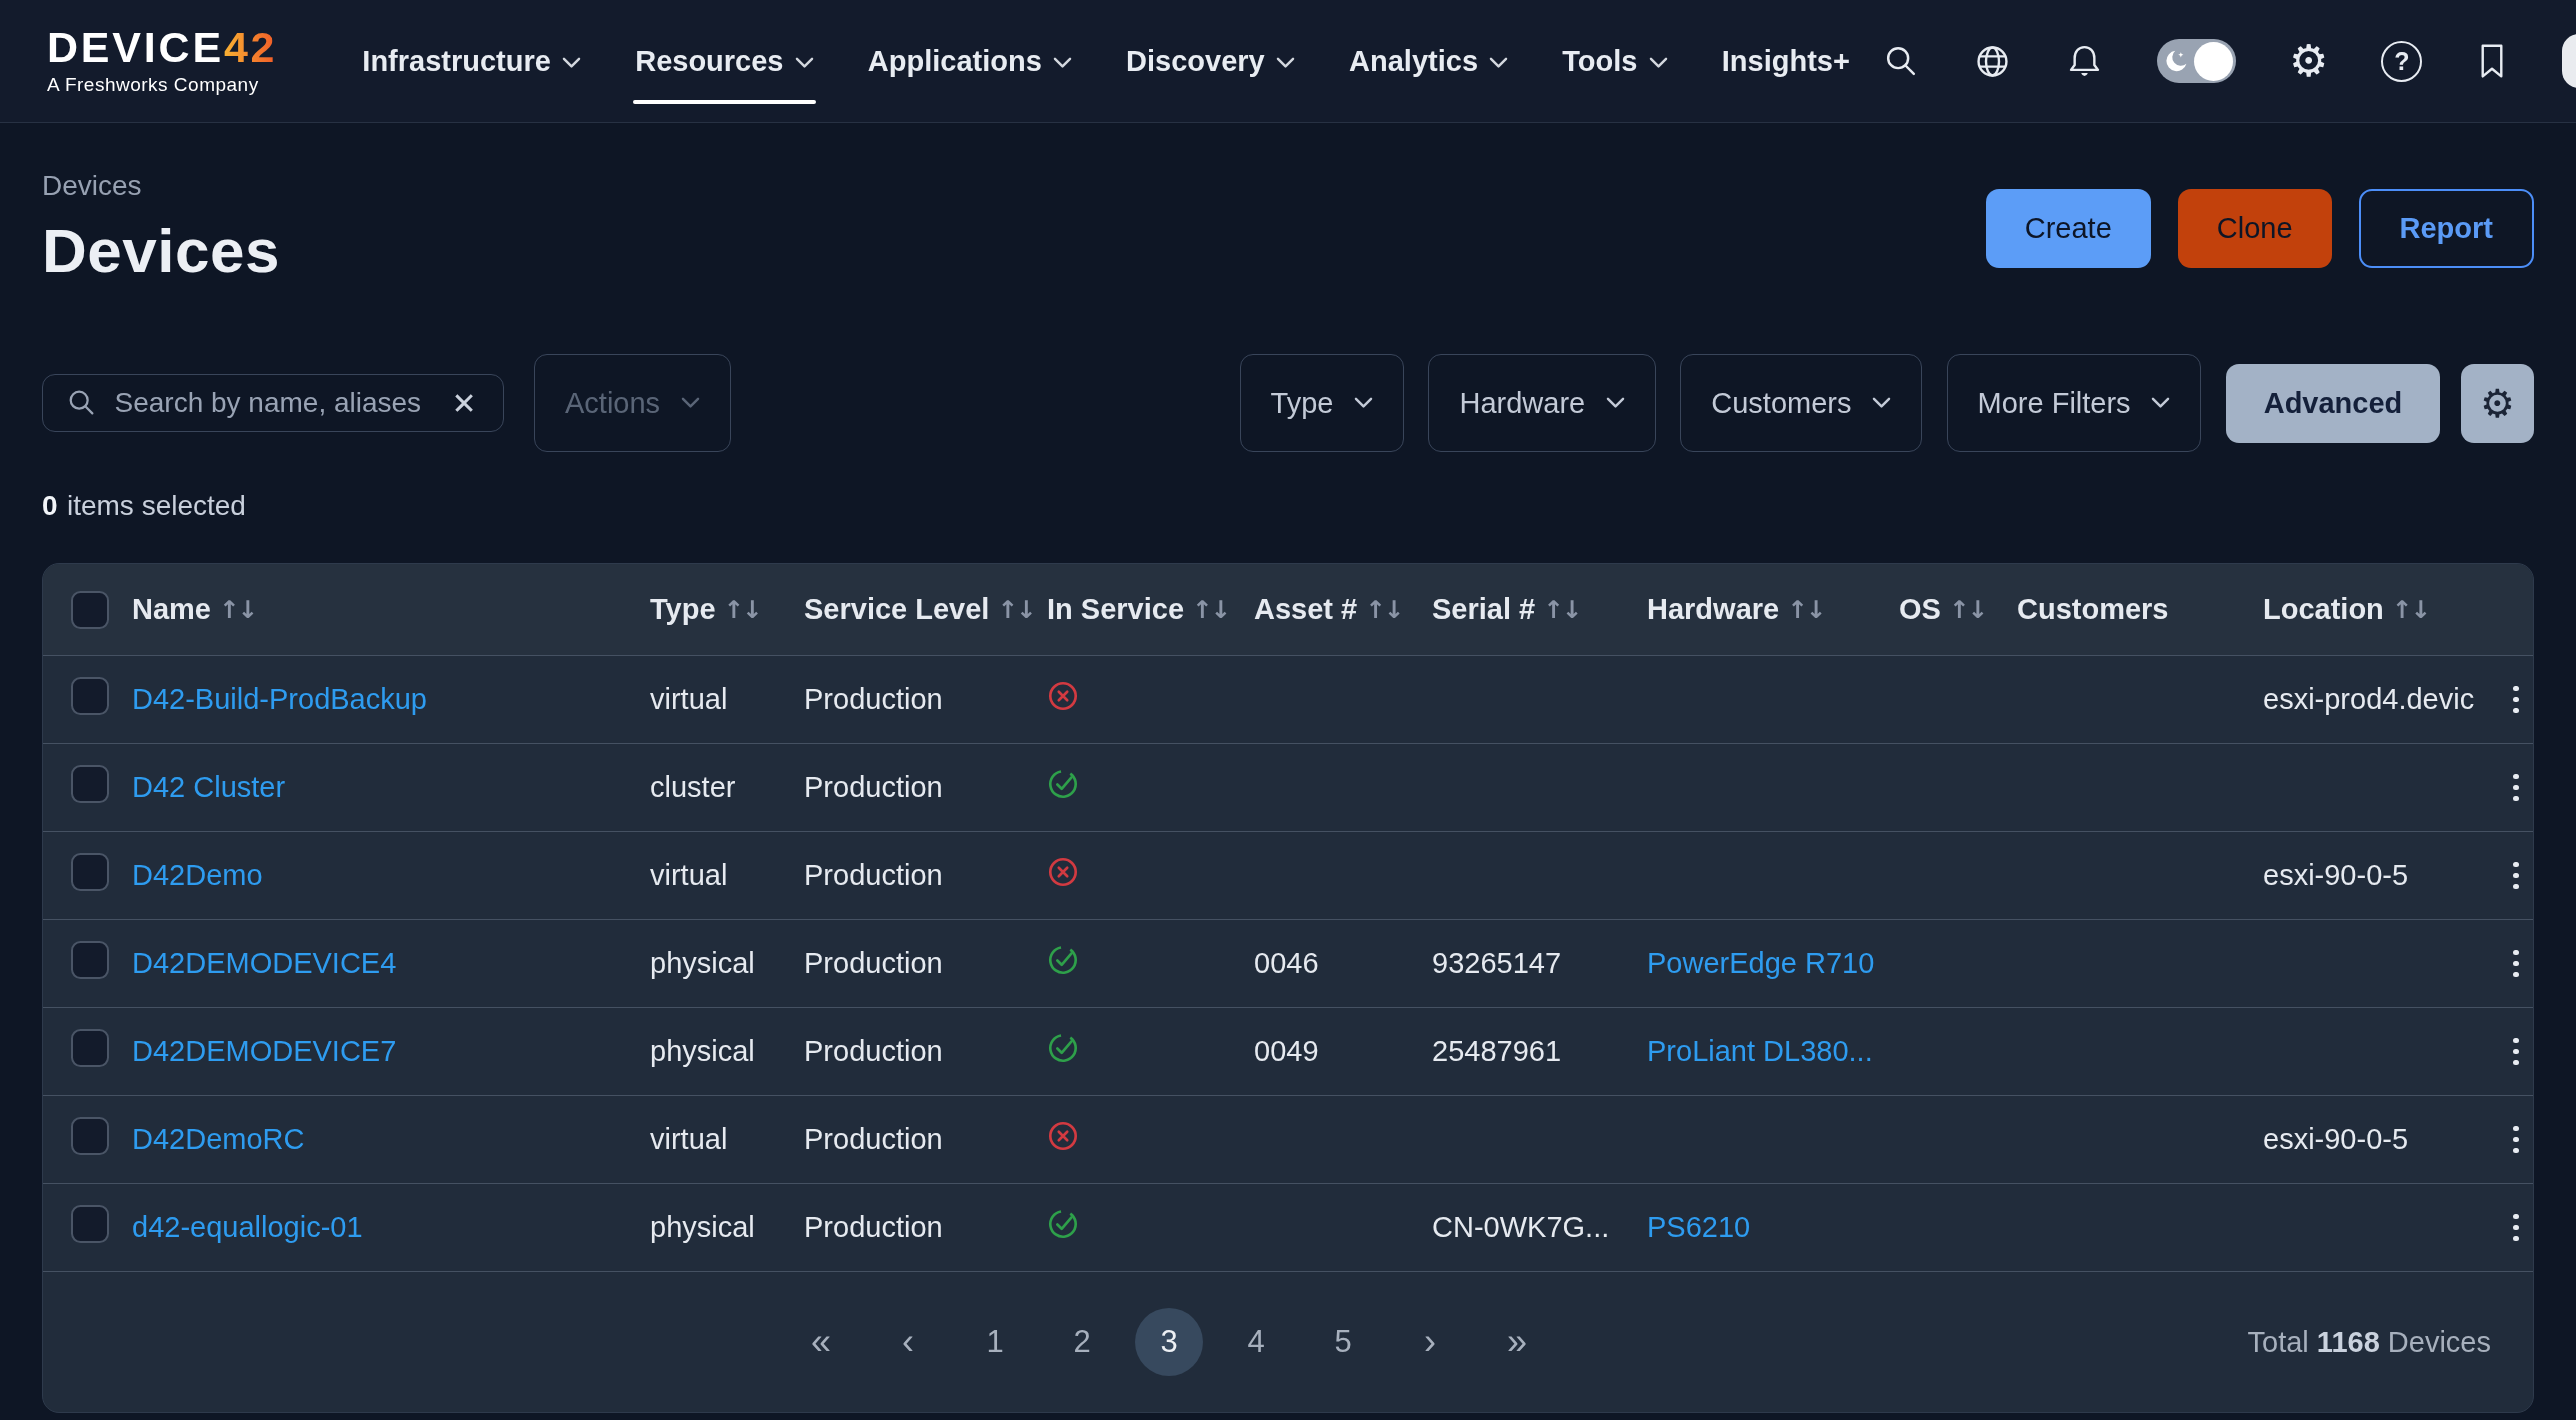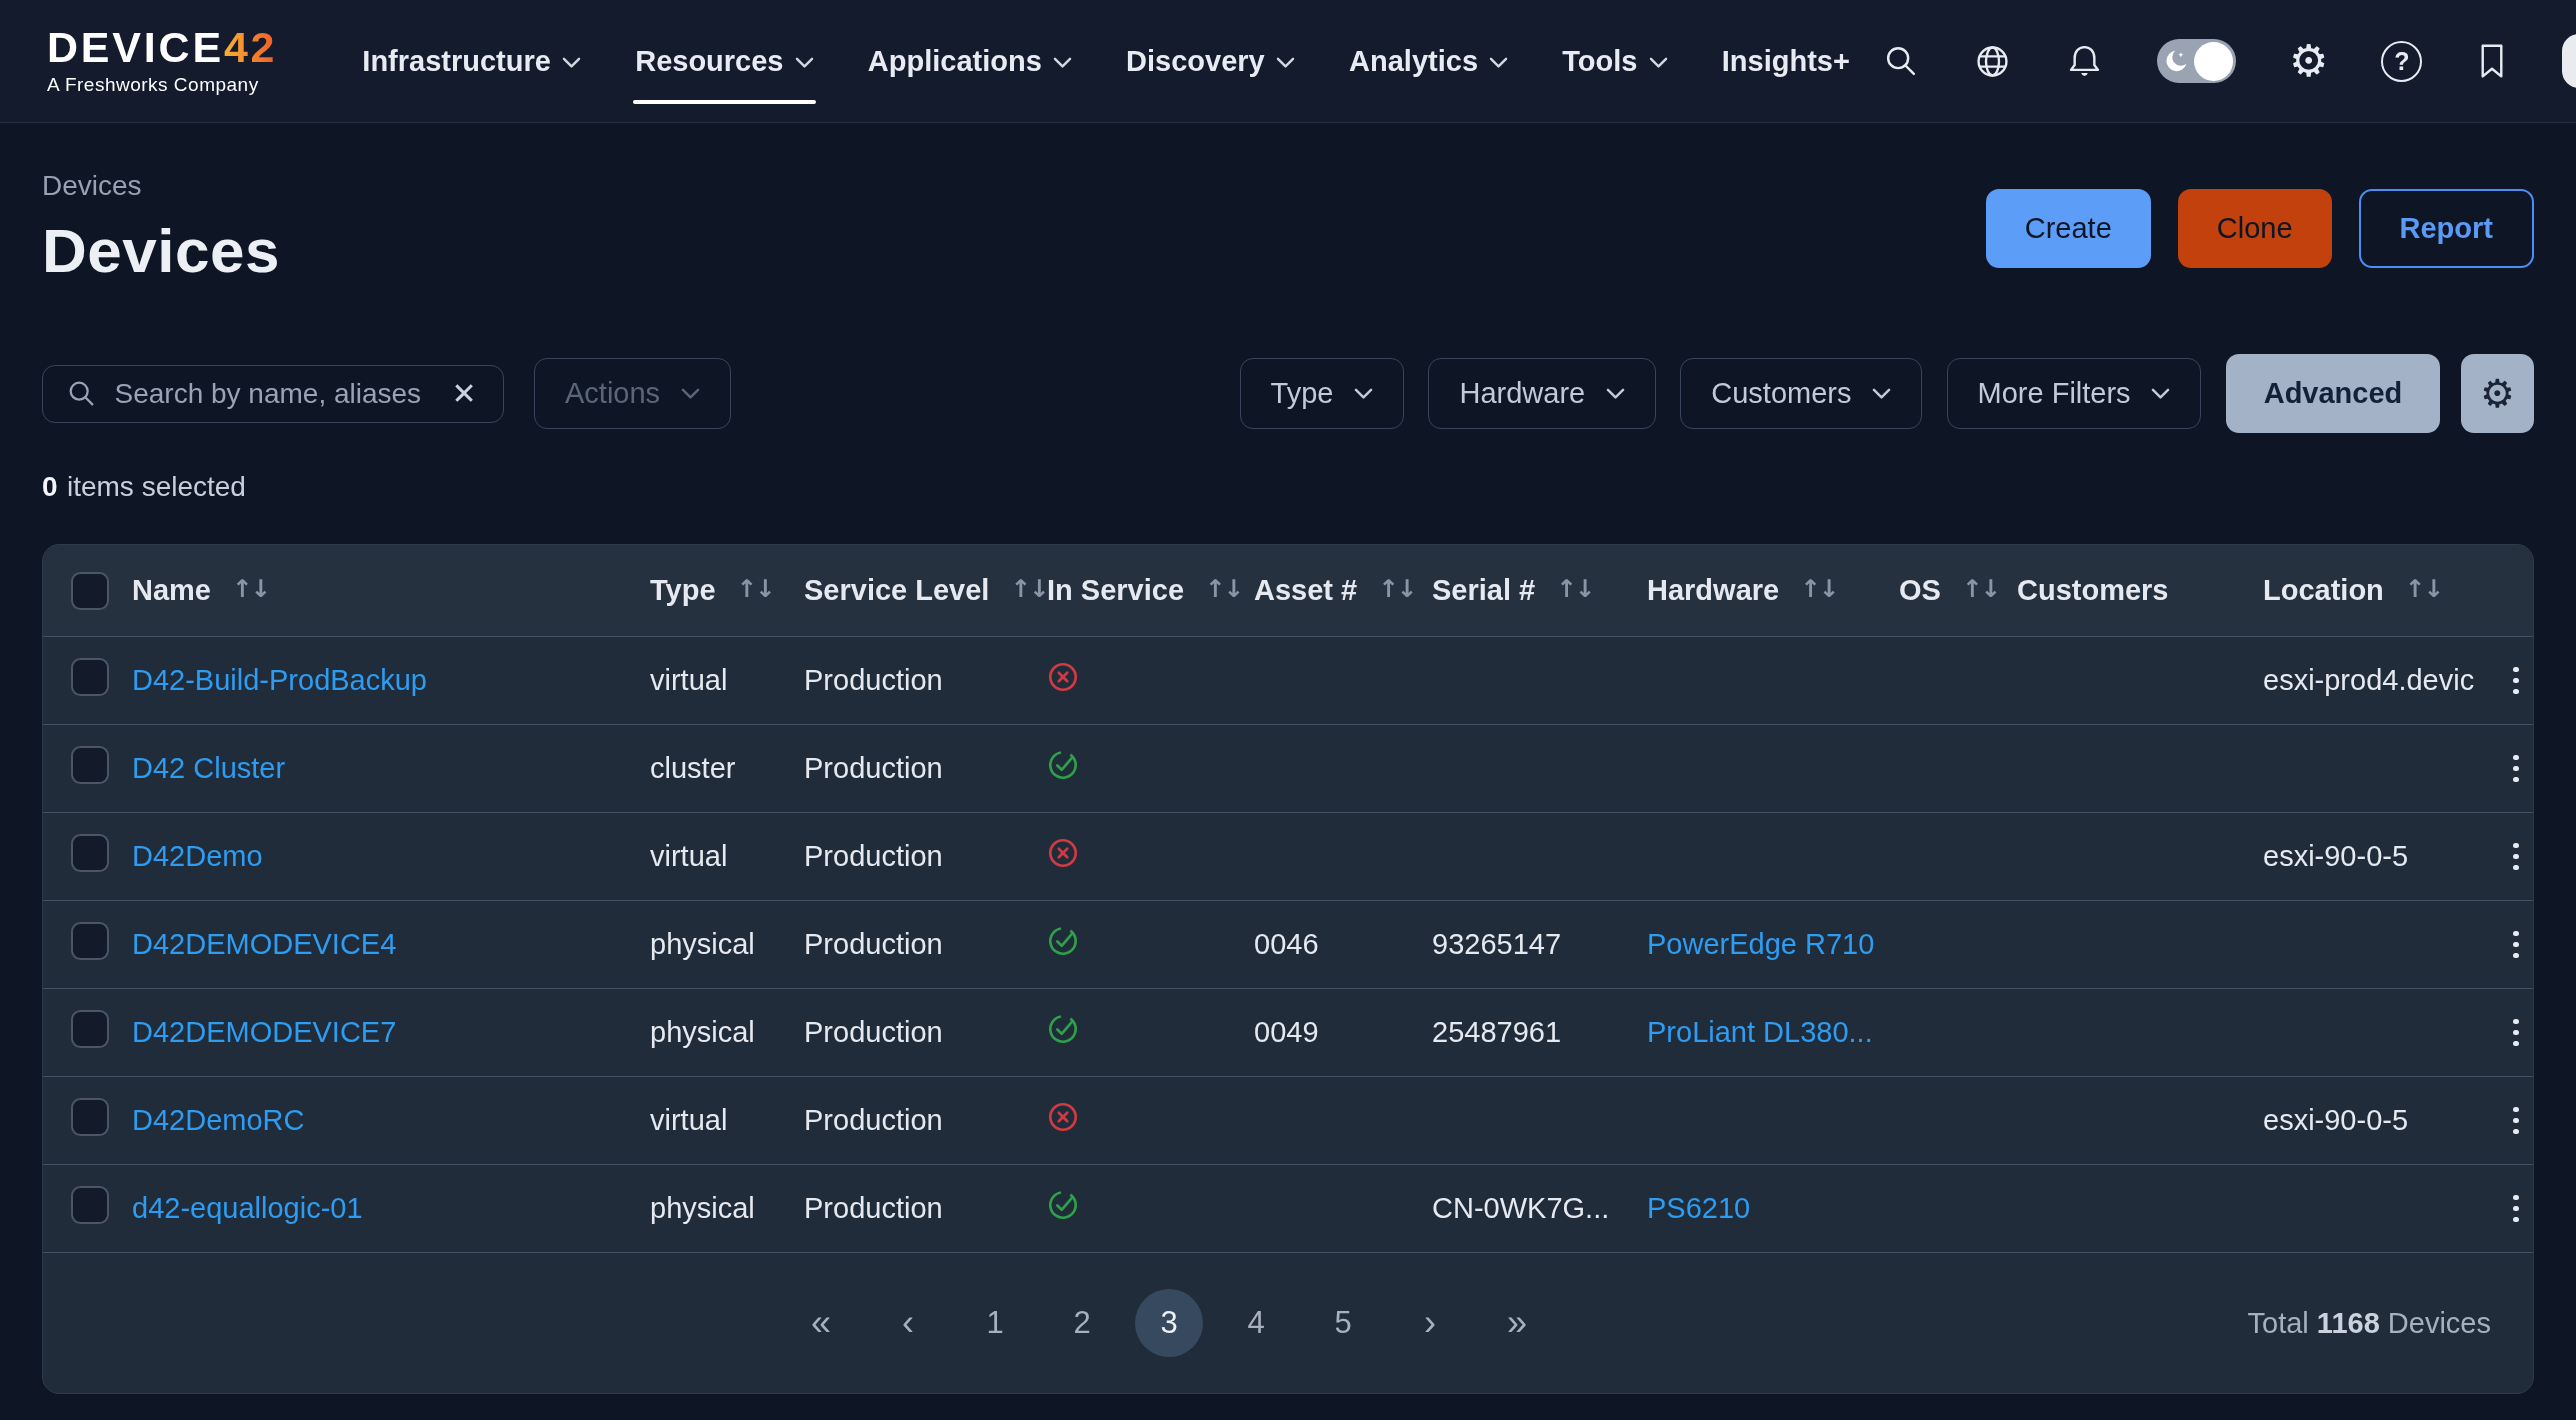--- a/index.html
+++ b/index.html
@@ -54,39 +54,39 @@
   .btn-report { background:transparent; color:#5B9BF6; border:2.3px solid #4C8EF8; font-weight:600; }
   
   .toolbar { margin-top:68px; display:flex; justify-content:space-between; align-items:center; }
   .toolbar-left, .toolbar-right { display:flex; align-items:center; }
   .search-box { width:462px; height:58px; border:1.9px solid #39455A; border-radius:13px;
     display:flex; align-items:center; padding:0 22.5px; gap:17px; }
   .search-box input { flex:1; background:transparent; border:none; outline:none;
     font-size:28px; color:#E8ECF2; font-family:inherit; min-width:0; }
   .search-box input::placeholder { color:#99A3B4; }
   .clear-x { font-size:30px; color:#CBD2DD; cursor:pointer; padding:0 3.8px; }
-  .dd { height:71px; border:1.9px solid #39455A; border-radius:13px; display:flex; align-items:center;
+  .dd { height:98px; border:1.9px solid #39455A; border-radius:13px; display:flex; align-items:center;
     gap:20.7px; padding:0 30px; font-size:29px; color:#C3CAD7; cursor:pointer; background:transparent; }
   .dd.disabled { color:#5A6577; margin-left:30px; }
   .dd.disabled svg { color:#5A6577; }
   .toolbar-right .dd { margin-left:24.4px; }
   .btn-advanced { background:#A3B2C6; color:#14203A; font-weight:600; margin-left:24.4px; padding:16px 38px; }
   .btn-gearsq { width:73px; background:#A3B2C6; color:#1B2436; margin-left:20.7px; padding:0; }
   .btn-gearsq .gear-glyph { font-size:39px; }
   
   .selection { margin-top:38px; font-size:28px; color:#C9D0DC; }
   .selection .sel-count { font-weight:700; color:#F2F5F9; margin-right:9.4px; }
   
   .table-card { margin-top:41px; background:#212C3B; border:0.9px solid #2E3A4C;
     border-radius:17px; overflow:hidden; }
   .grid { display:grid;
     grid-template-columns:89px 518px 154px 243px 207px 178px 215px 252px 118px 246px 232px 42px;
     align-items:center; }
   .thead { height:91px; background:#26313F; }
-  .th { display:flex; align-items:flex-start; gap:21px; font-size:28px; font-weight:700; color:#E9EDF3; cursor:pointer; }
+  .th { display:flex; align-items:center; gap:8px; font-size:28px; font-weight:700; color:#E9EDF3; cursor:pointer; }
   .sort { font-size:24.4px; color:#8A94A6; letter-spacing:-1.9px; font-family:"DejaVu Sans", sans-serif; }
   .trow { height:88px; border-top:0.9px solid rgba(130,143,163,.38); }
   .cell { font-size:29px; color:#E6EAF0; overflow:hidden; white-space:nowrap; padding-right:13px; }
   .cb-cell { padding-left:28px; }
   .checkbox { width:38px; height:38px; border:2.8px solid #4A5566; border-radius:9.4px;
     background:#131B2B; display:inline-block; cursor:pointer; }
   .link { color:#2E9CF0; text-decoration:none; cursor:pointer; }
   .kebab { display:flex; flex-direction:column; gap:5.6px; align-items:center; cursor:pointer; padding:5.6px; }
   .kebab i { width:5.6px; height:5.6px; border-radius:50%; background:#E8ECF2; }
   .svc-icon { display:flex; align-items:center; }

